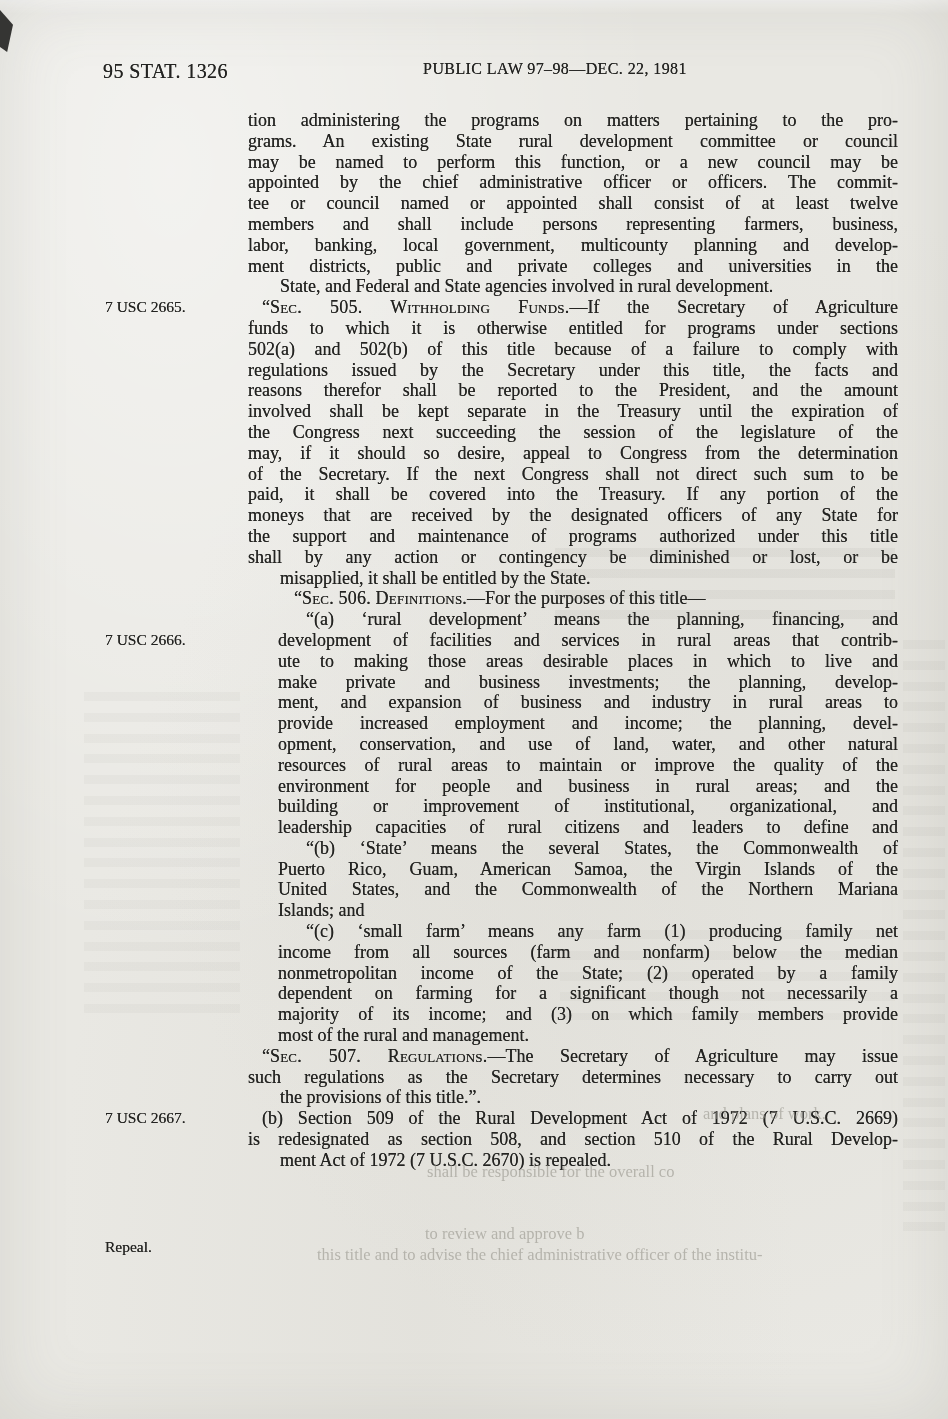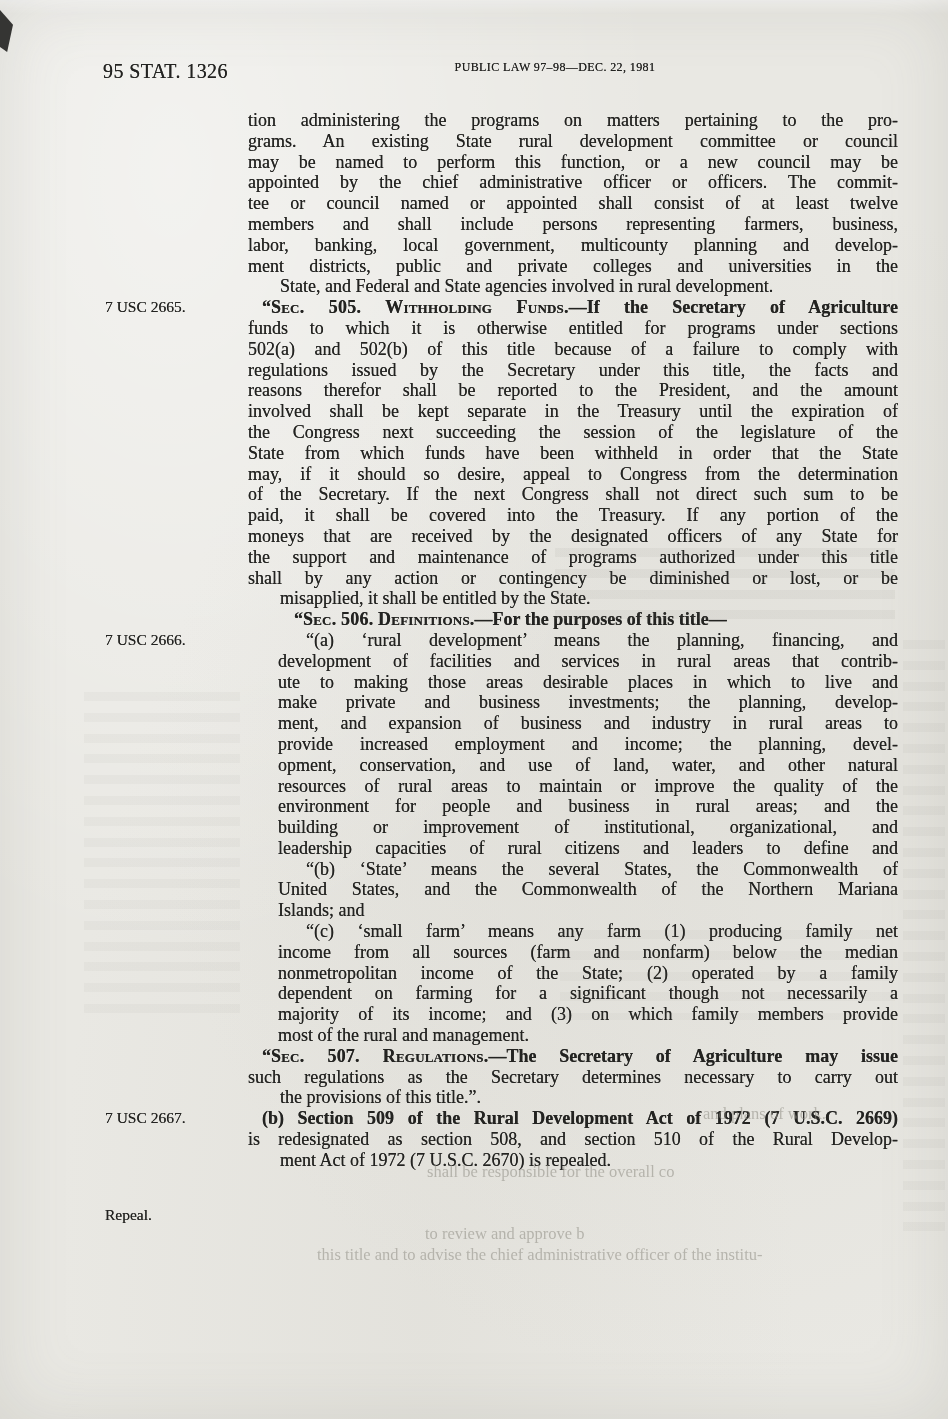--- a/index.html
+++ b/index.html
@@ -24,35 +24,35 @@
     clip-path: polygon(0 0, 100% 35%, 55% 100%, 0 88%);
     opacity: .92;
   }
   .header-stat {
     position: absolute; left: 103px; top: 60px;
     font-size: 20px; letter-spacing: .4px; white-space: nowrap;
     text-shadow: 0 0 .5px rgba(35,35,33,.85);
   }
   .header-title {
     position: absolute; left: 230px; top: 60px; width: 650px;
-    text-align: center; font-size: 12px; letter-spacing: .4px; white-space: nowrap;
+    text-align: center; font-size: 16px; letter-spacing: .4px; white-space: nowrap;
     text-shadow: 0 0 .5px rgba(35,35,33,.85);
   }
   .body-column {
     position: absolute; left: 248px; top: 110px; width: 650px;
     font-size: 18px; line-height: 20.8px;
     text-shadow: 0 0 .5px rgba(35,35,33,.8);
   }
   .para { margin: 0; }
   .line {
     height: 20.8px; overflow: hidden;
     text-align: justify; text-align-last: justify;
   }
   .line.last { text-align-last: left; margin-left: 32px; }
-  .para.section .line.first, .para.act .line.first { text-indent: 14px; font-weight: bold; }
+  .para.section .line.first, .para.act .line.first { text-indent: 14px; }
   .para.subsection .line { margin-left: 30px; }
   .para.subsection .line.first { text-indent: 28px; }
   .sc { font-variant: small-caps; letter-spacing: .2px; }
   .margin-note {
     position: absolute; left: 105px; width: 138px;
     font-size: 15.5px; line-height: 20.8px; white-space: nowrap;
     text-shadow: 0 0 .4px rgba(35,35,33,.8);
   }
   .ghost {
     position: absolute; white-space: nowrap;
@@ -93,21 +93,20 @@
         <div class="line last">State, and Federal and State agencies involved in rural development.</div>
       </div>
       <div class="para section">
         <div class="line first">“<span class="sc">Sec. 505. Withholding Funds.</span>—If the Secretary of Agriculture</div>
         <div class="line">funds to which it is otherwise entitled for programs under sections</div>
         <div class="line">502(a) and 502(b) of this title because of a failure to comply with</div>
         <div class="line">regulations issued by the Secretary under this title, the facts and</div>
         <div class="line">reasons therefor shall be reported to the President, and the amount</div>
         <div class="line">involved shall be kept separate in the Treasury until the expiration of</div>
         <div class="line">the Congress next succeeding the session of the legislature of the</div>
-        <div class="line">State from which funds have been withheld in order that the State</div>
         <div class="line">may, if it should so desire, appeal to Congress from the determination</div>
         <div class="line">of the Secretary. If the next Congress shall not direct such sum to be</div>
         <div class="line">paid, it shall be covered into the Treasury. If any portion of the</div>
         <div class="line">moneys that are received by the designated officers of any State for</div>
         <div class="line">the support and maintenance of programs authorized under this title</div>
         <div class="line">shall by any action or contingency be diminished or lost, or be</div>
         <div class="line last">misapplied, it shall be entitled by the State.</div>
       </div>
       <div class="para section">
         <div class="line first last">“<span class="sc">Sec. 506. Definitions.</span>—For the purposes of this title—</div>
@@ -120,20 +119,21 @@
         <div class="line">ment, and expansion of business and industry in rural areas to</div>
         <div class="line">provide increased employment and income; the planning, devel-</div>
         <div class="line">opment, conservation, and use of land, water, and other natural</div>
         <div class="line">resources of rural areas to maintain or improve the quality of the</div>
         <div class="line">environment for people and business in rural areas; and the</div>
         <div class="line">building or improvement of institutional, organizational, and</div>
         <div class="line">leadership capacities of rural citizens and leaders to define and</div>
       </div>
       <div class="para subsection">
         <div class="line first">“(b) ‘State’ means the several States, the Commonwealth of</div>
+        <div class="line">Puerto Rico, Guam, American Samoa, the Virgin Islands of the</div>
         <div class="line">United States, and the Commonwealth of the Northern Mariana</div>
         <div class="line last">Islands; and</div>
       </div>
       <div class="para subsection">
         <div class="line first">“(c) ‘small farm’ means any farm (1) producing family net</div>
         <div class="line">income from all sources (farm and nonfarm) below the median</div>
         <div class="line">nonmetropolitan income of the State; (2) operated by a family</div>
         <div class="line">dependent on farming for a significant though not necessarily a</div>
         <div class="line">majority of its income; and (3) on which family members provide</div>
         <div class="line last">most of the rural and management.</div>
@@ -150,18 +150,18 @@
       </div>
     </div>
 
   <div class="smudge s1"></div>
   <div class="smudge s2"></div>
   <div class="smudge s3"></div>
   <div class="smudge s4"></div>
 <div class="margin-note" style="top: 297.2px;">7 USC 2665.</div>
     <div class="margin-note" style="top: 630px;">7 USC 2666.</div>
     <div class="margin-note" style="top: 1108.4px;">7 USC 2667.</div>
-    <div class="margin-note" style="top: 1205px;">Repeal.</div>
+    <div class="margin-note" style="top: 1237px;">Repeal.</div>
     <div class="ghost" style="left: 703px; top: 1092px;">and plans of work.</div>
     <div class="ghost" style="left: 427px; top: 1150px;">shall be responsible for the overall co</div>
     <div class="ghost" style="left: 425px; top: 1212px;">to review and approve b</div>
     <div class="ghost" style="left: 317px; top: 1233px;">this title and to advise the chief administrative officer of the institu-</div>
   </div>
 
 </body></html>

